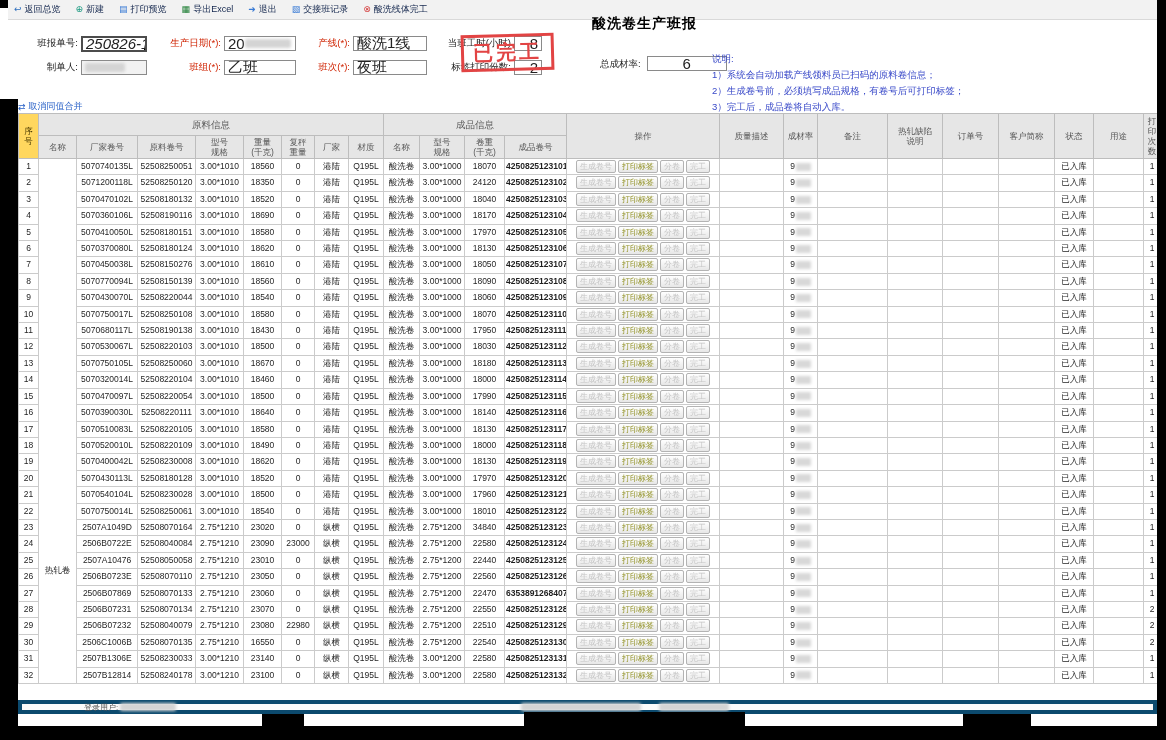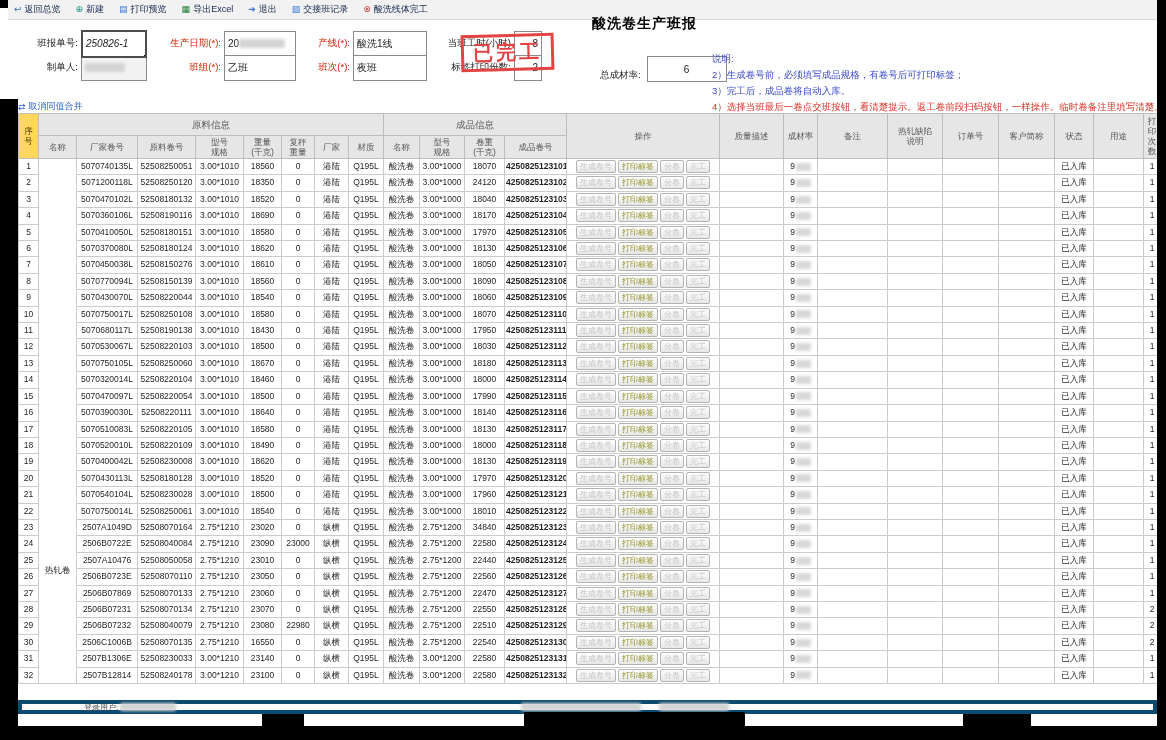--- a/index.html
+++ b/index.html
@@ -13,22 +13,22 @@
   .tb-ic{font-size:9px;line-height:9px;}
   .ic0{color:#2e6fbd}.ic1{color:#17987f}.ic2{color:#3a7bd5}.ic3{color:#1e7e34}
   .ic4{color:#3a7bd5}.ic5{color:#3a7bd5}.ic6{color:#d43c3c}
   
   .title{position:absolute;left:592px;top:15px;font-size:14px;font-weight:bold;color:#000;letter-spacing:1px;}
   
   .form{position:absolute;left:24px;top:34px;width:690px;}
   .frow{display:flex;align-items:center;height:19px;margin-bottom:5px;font-size:9.5px;color:#222;}
   .flabel{text-align:right;white-space:nowrap;}
   .req{color:#cf2200;}
-  .inp{height:15px;border:1px solid #8a8a8a;background:#fff;font-size:10px;color:#222;
-       display:flex;align-items:center;padding:12px 3px;box-sizing:border-box;overflow:hidden;white-space:nowrap;}
+  .inp{height:15px;border:1px solid #8a8a8a;background:#fff;font-size:15px;color:#222;
+       display:flex;align-items:center;padding:6px 3px;box-sizing:border-box;overflow:hidden;white-space:nowrap;}
   .inp-focus{border:2px solid #4c4c4c;position:relative;font-style:italic;}
   .inp-focus::after{content:"";position:absolute;right:-3px;bottom:-3px;width:4px;height:4px;background:#000;}
   .numbox{justify-content:flex-end;}
   .redact{display:inline-block;background:#d4d4d4;filter:blur(1.6px);border-radius:2px;vertical-align:middle;}
   .stamp{position:absolute;left:461px;top:34px;border:3px solid #e24444;color:#e24444;
          font-size:20px;font-weight:bold;padding:2px 9px;letter-spacing:3px;transform:rotate(-1.5deg);
          background:transparent;z-index:5;}
   .tyield{position:absolute;left:600px;top:56px;display:flex;align-items:flex-end;font-size:9.5px;color:#222;}
   .tyield .inp{width:80px;justify-content:center;margin-left:6px;}
   
@@ -137,20 +137,21 @@
 
   <div class="stamp">已完工</div>
 
   <div class="tyield">
     <span>总成材率:</span>
     <span class="inp">6</span>
   </div>
 
   <div class="notes">
     <div class="n-line">说明:</div>
+    <div class="n-line">1）系统会自动加载产线领料员已扫码的原料卷信息；</div>
     <div class="n-line">2）生成卷号前，必须填写成品规格，有卷号后可打印标签；</div>
     <div class="n-line">3）完工后，成品卷将自动入库。</div>
     <div class="n-line n-red">4）选择当班最后一卷点交班按钮，看清楚提示。返工卷前段扫码按钮，一样操作。临时卷备注里填写清楚。</div>
   </div>
 
   <div class="merge-link">
     <span>⇄</span>
     <span>取消同值合并</span>
   </div>
 
@@ -881,21 +882,21 @@
     <td>2506B07869</td>
     <td>52508070133</td>
     <td>2.75*1210</td>
     <td>23060</td>
     <td>0</td>
     <td>纵横</td>
     <td>Q195L</td>
     <td>酸洗卷</td>
     <td>2.75*1200</td>
     <td>22470</td>
-    <td class="c-fincoil">4250825123127</td>
+    <td class="c-fincoil">6353891268407</td>
     <td class="c-ops"><span class="btn">生成卷号</span><span class="btn en">打印标签</span><span class="btn">分卷</span><span class="btn">完工</span></td>
     <td></td>
     <td class="c-yield">9<span class="yredact"></span></td>
     <td></td>
     <td></td>
     <td></td>
     <td></td>
     <td>已入库</td>
     <td></td>
     <td>1</td>

